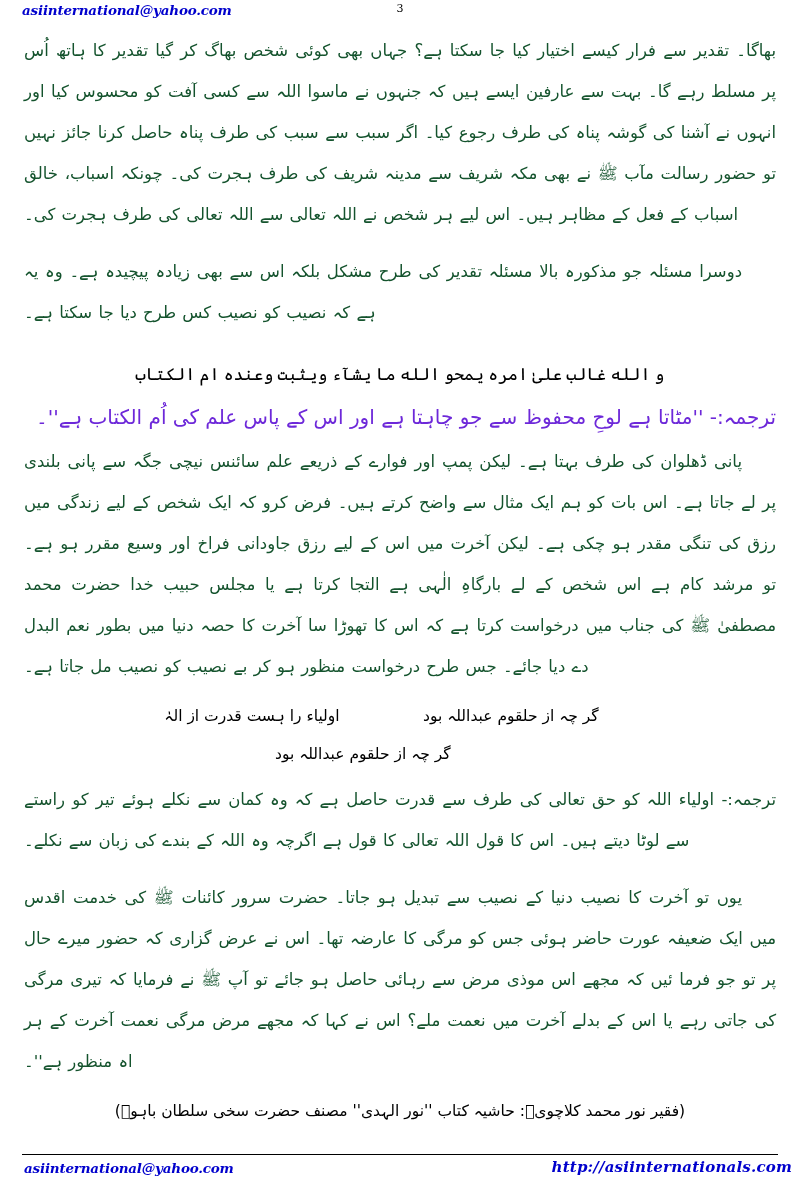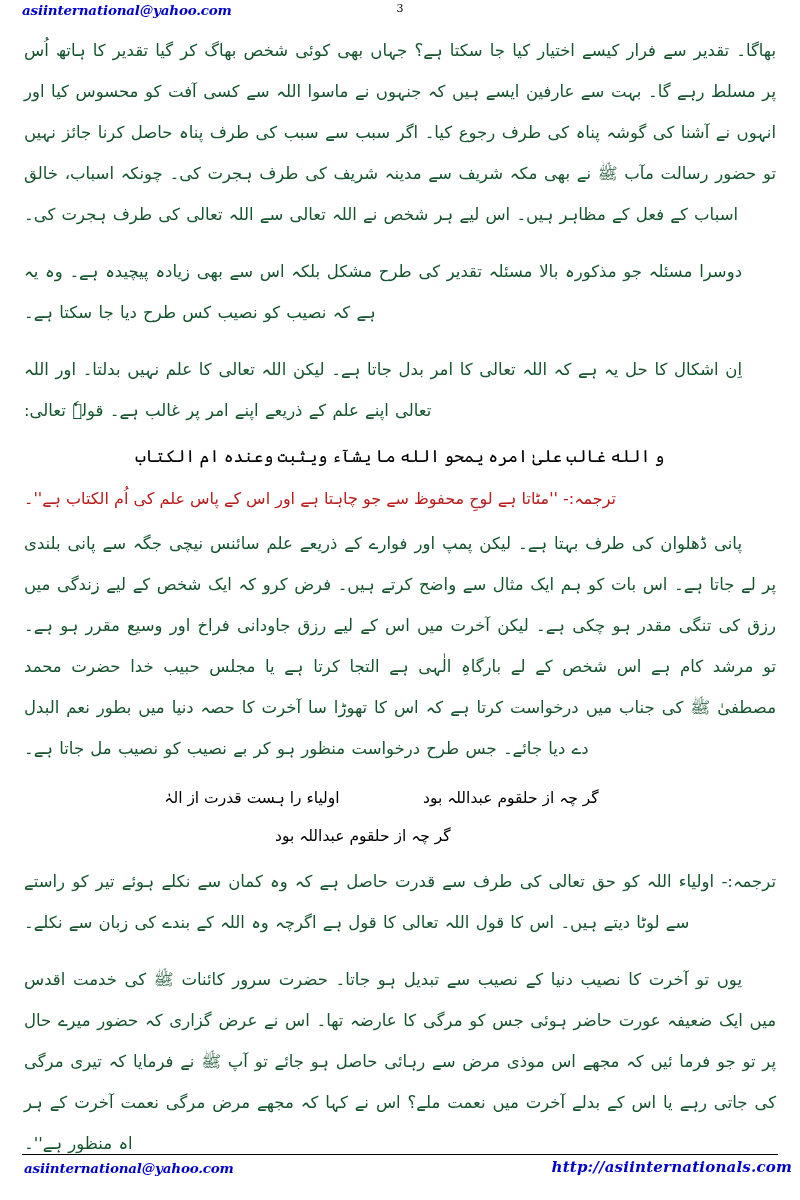--- a/index.html
+++ b/index.html
@@ -79,25 +79,25 @@
     direction: rtl;
     text-align: center;
     font-family: Liberation Serif, serif;
     font-size: 17px;
     line-height: 40px;
     color: #000000;
     margin: 6px 0 2px 0;
   }
   .translation-line {
     direction: rtl;
-    text-align: left;
-    font-family: "DejaVu Sans", sans-serif;
-    font-size: 16px;
+    text-align: right;
+    font-family: "DejaVu Sans", sans-serif;
+    font-size: 20px;
     line-height: 40px;
-    color: #b91c1c;
+    color: #6d28d9;
     margin: 0 0 4px 0;
   }
 
   
   .couplet-block {
     margin: 10px 0 6px 0;
     direction: rtl;
   }
   .couplet {
     display: flex;
@@ -178,21 +178,20 @@
   <div class="body-area">
 
     <p class="para">بھاگا۔ تقدیر سے فرار کیسے اختیار کیا جا سکتا ہے؟ جہاں بھی کوئی شخص بھاگ کر گیا تقدیر کا ہاتھ اُس پر مسلط رہے گا۔ بہت سے عارفین ایسے ہیں کہ جنہوں نے ماسوا اللہ سے کسی آفت کو محسوس کیا اور انہوں نے آشنا کی گوشہ پناہ کی طرف رجوع کیا۔ اگر سبب سے سبب کی طرف پناہ حاصل کرنا جائز نہیں تو حضور رسالت مآب ﷺ نے بھی مکہ شریف سے مدینہ شریف کی طرف ہجرت کی۔ چونکہ اسباب، خالق اسباب کے فعل کے مظاہر ہیں۔ اس لیے ہر شخص نے اللہ تعالی سے اللہ تعالی کی طرف ہجرت کی۔</p>
 
     <div class="spacer-sm"></div>
 
     <p class="para indent">دوسرا مسئلہ جو مذکورہ بالا مسئلہ تقدیر کی طرح مشکل بلکہ اس سے بھی زیادہ پیچیدہ ہے۔ وہ یہ ہے کہ نصیب کو نصیب کس طرح دیا جا سکتا ہے۔</p>
 
     <div class="spacer-sm"></div>
 
-    <p class="para indent tight">اِن اشکال کا حل یہ ہے کہ اللہ تعالی کا امر بدل جاتا ہے۔ لیکن اللہ تعالی کا علم نہیں بدلتا۔ اور اللہ تعالی اپنے علم کے ذریعے اپنے امر پر غالب ہے۔ قولہٗ تعالی:</p>
 
     <div class="arabic-verse">و الله غالب علىٰ امرہ یمحو الله ما یشآء ویثبت وعندہ ام الکتاب</div>
 
     <div class="translation-line">ترجمہ:- ''مٹاتا ہے لوحِ محفوظ سے جو چاہتا ہے اور اس کے پاس علم کی اُم الکتاب ہے''۔</div>
 
     <p class="para indent">پانی ڈھلوان کی طرف بہتا ہے۔ لیکن پمپ اور فوارے کے ذریعے علم سائنس نیچی جگہ سے پانی بلندی پر لے جاتا ہے۔ اس بات کو ہم ایک مثال سے واضح کرتے ہیں۔ فرض کرو کہ ایک شخص کے لیے زندگی میں رزق کی تنگی مقدر ہو چکی ہے۔ لیکن آخرت میں اس کے لیے رزق جاودانی فراخ اور وسیع مقرر ہو ہے۔ تو مرشد کام ہے اس شخص کے لے بارگاہِ الٰہی ہے التجا کرتا ہے یا مجلس حبیب خدا حضرت محمد مصطفیٰ ﷺ کی جناب میں درخواست کرتا ہے کہ اس کا تھوڑا سا آخرت کا حصہ دنیا میں بطور نعم البدل دے دیا جائے۔ جس طرح درخواست منظور ہو کر بے نصیب کو نصیب مل جاتا ہے۔</p>
 
     <div class="couplet-block">
       <div class="couplet">
         <span class="hemistich second">گر چہ از حلقوم عبداللہ بود</span>

